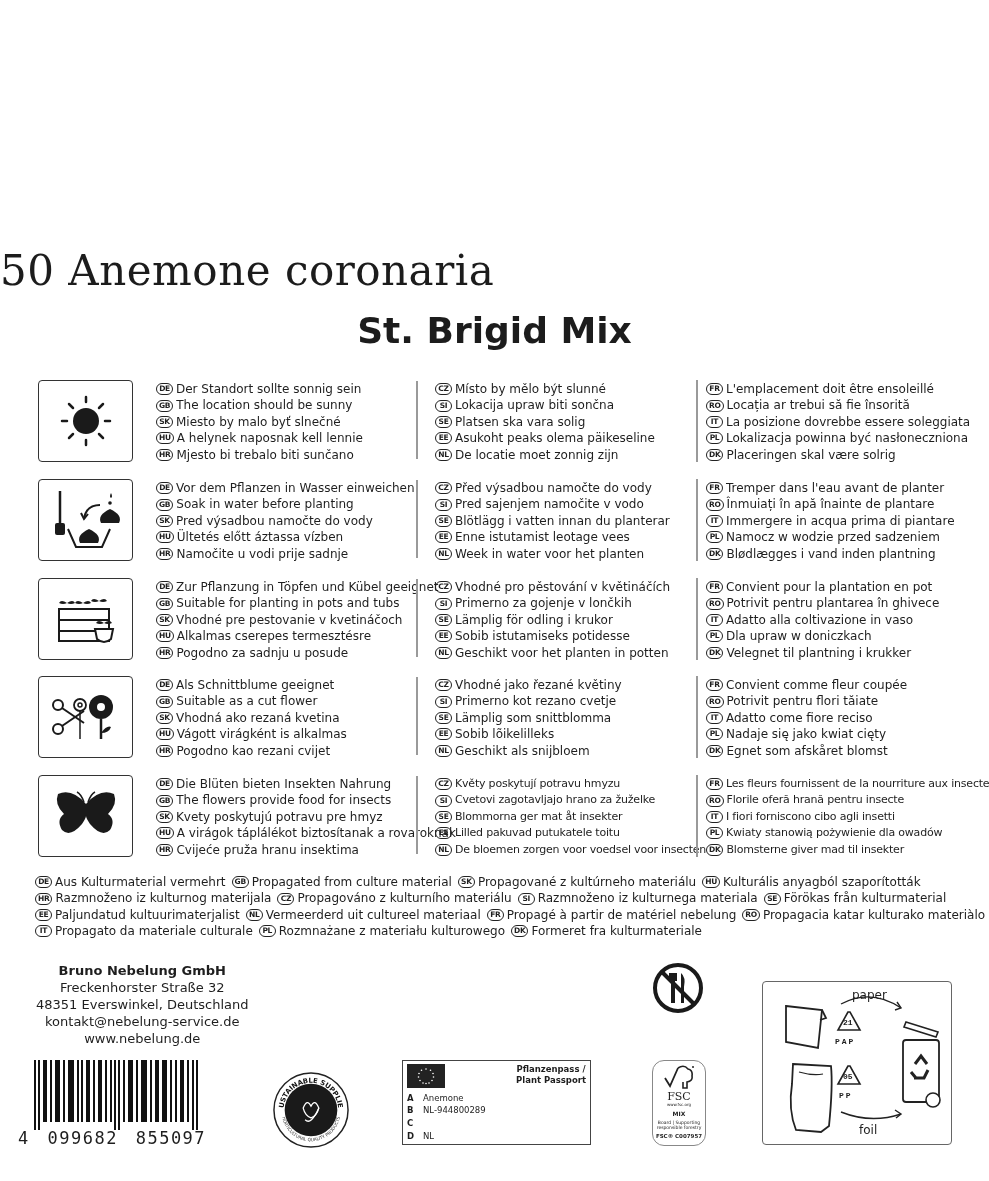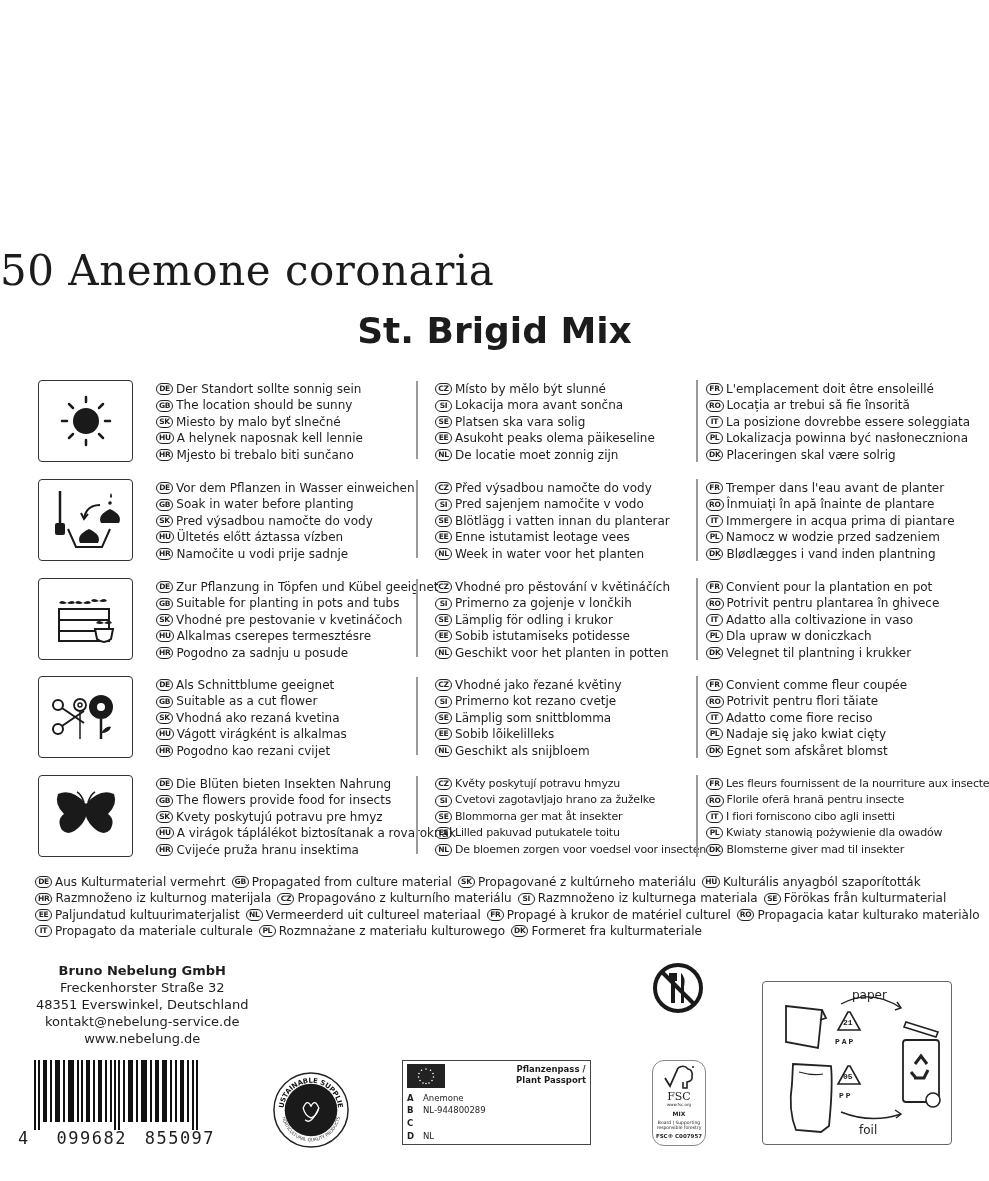--- a/index.html
+++ b/index.html
@@ -80,21 +80,21 @@
           <span>Mjesto bi trebalo biti sunčano</span>
         </div>
       </div>
       <div class="col c2">
         <div class="line">
           <span class="badge">CZ</span>
           <span>Místo by mělo být slunné</span>
         </div>
         <div class="line">
           <span class="badge">SI</span>
-          <span>Lokacija mora avant sončna</span>
+          <span>Lokacija upraw biti sončna</span>
         </div>
         <div class="line">
           <span class="badge">SE</span>
           <span>Platsen ska vara solig</span>
         </div>
         <div class="line">
           <span class="badge">EE</span>
           <span>Asukoht peaks olema päikeseline</span>
         </div>
         <div class="line">
@@ -495,21 +495,21 @@
       <span class="seg">
         <span class="badge">EE</span>
         <span>Paljundatud kultuurimaterjalist</span>
       </span>
       <span class="seg">
         <span class="badge">NL</span>
         <span>Vermeerderd uit cultureel materiaal</span>
       </span>
       <span class="seg">
         <span class="badge">FR</span>
-        <span>Propagé à krukor de matériel culturel</span>
+        <span>Propagé à partir de matériel nebelung</span>
       </span>
       <span class="seg">
         <span class="badge">RO</span>
         <span>Propagacia katar kulturako materiàlo</span>
       </span>
     </div>
     <div class="pl">
       <span class="seg">
         <span class="badge">IT</span>
         <span>Propagato da materiale culturale</span>
@@ -561,21 +561,21 @@
       <rect x="140" y="0" width="2" height="62"></rect>
     <rect x="145" y="0" width="2" height="62"></rect>
       <rect x="150" y="0" width="4" height="62"></rect>
     <rect x="157" y="0" width="2" height="62"></rect>
       <rect x="162" y="0" width="2" height="70"></rect>
     <rect x="166" y="0" width="2" height="70"></rect>
   </g>
 </svg>
 <div class="barcode-num">
   <span>4</span>
-  <span style="margin-left:15px">099682</span>
+  <span style="margin-left:6px">099682</span>
   <span style="margin-left:6px">855097</span>
 </div>
 
 <svg class="seal" viewBox="0 0 80 80">
   <circle cx="40" cy="40" r="38" fill="#fff" stroke="#222" stroke-width="1.5"></circle>
   <circle cx="40" cy="40" r="27" fill="#1a1a1a"></circle>
   <defs>
       <path id="arcTop" d="M12,40 A28,28 0 0,1 68,40"></path>
       <path id="arcBot" d="M10,42 A30,30 0 0,0 70,42"></path>
     </defs>

